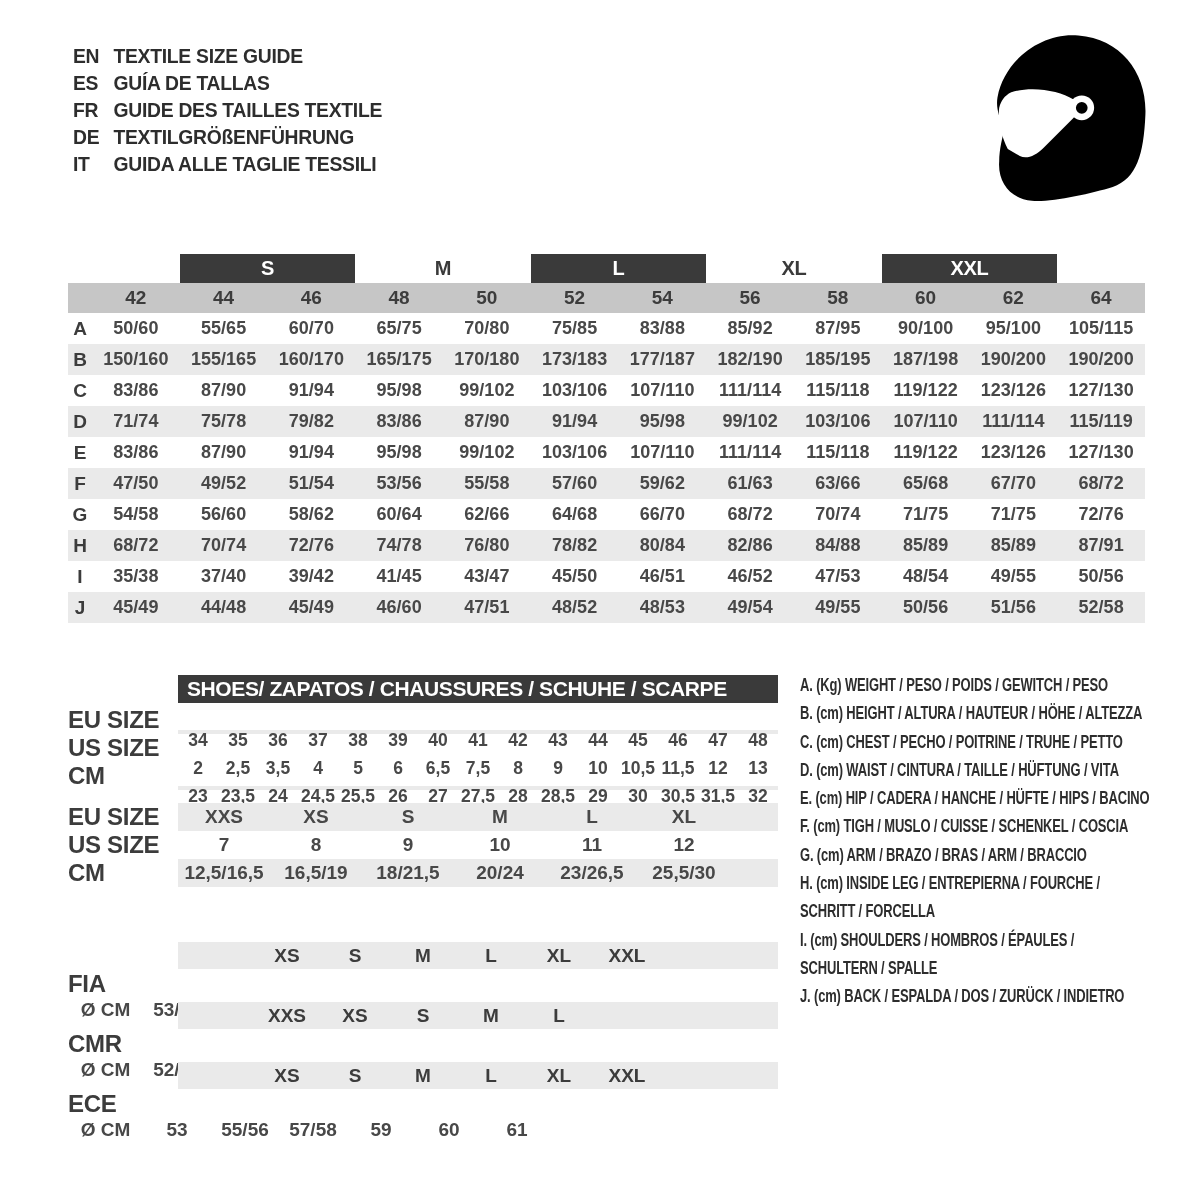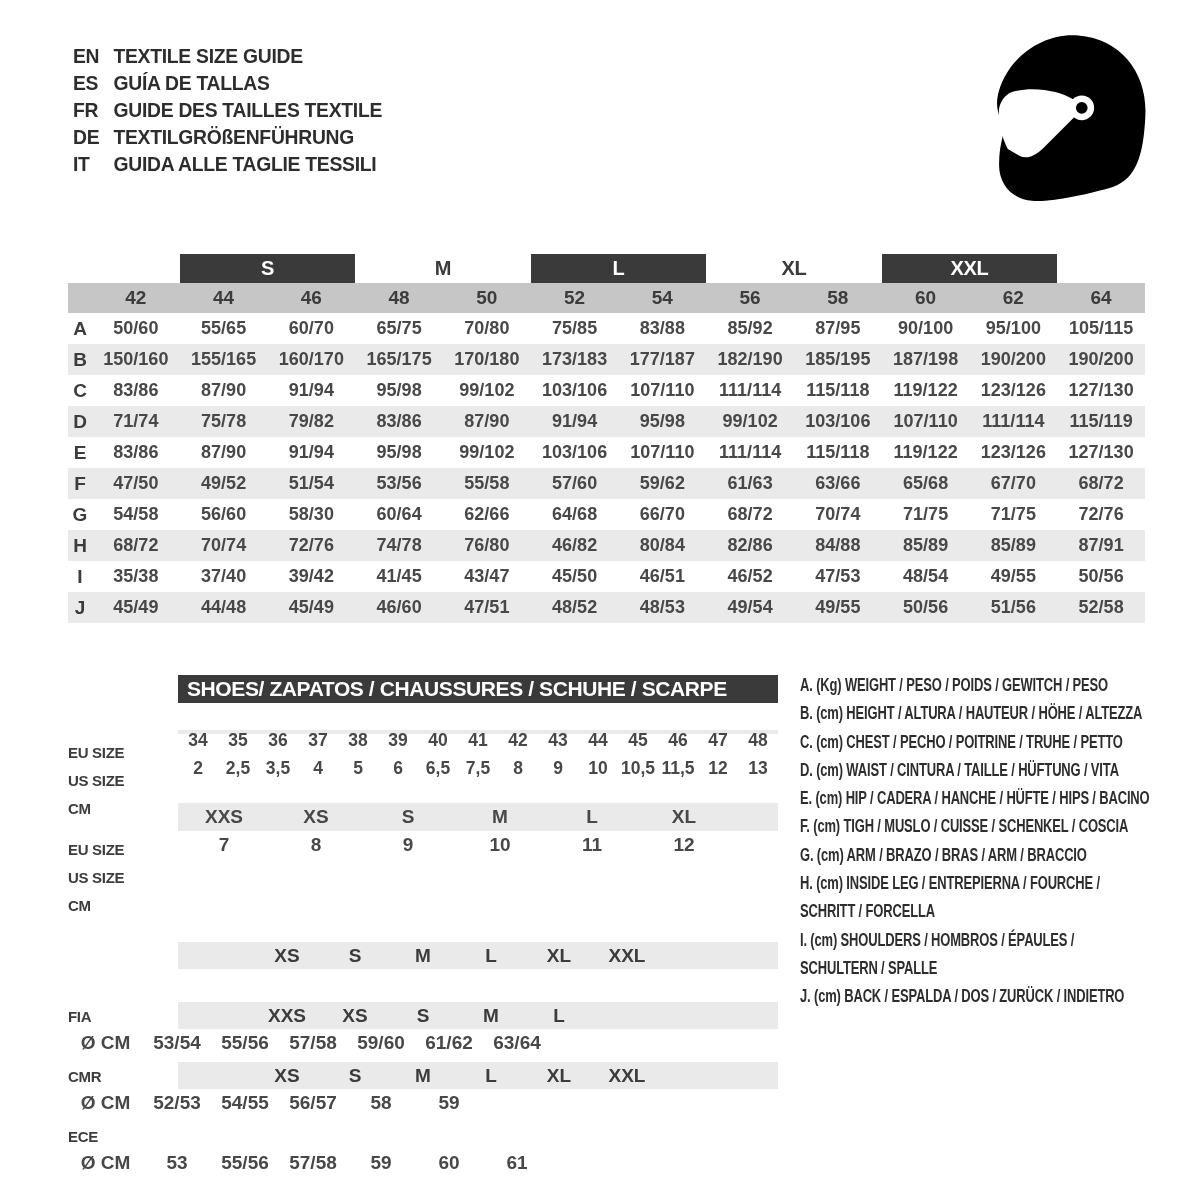--- a/index.html
+++ b/index.html
@@ -37,21 +37,21 @@
 
   
   .section { left:68px; width:715px; }
   #shoes   { top:675px; }
   #gloves  { top:800px; }
   #helmets { top:937px; }
   .sec-bar { margin-left:110px; width:600px; height:28px; background:#3a3a3a; color:#ffffff;
              font-size:21px; line-height:28px; padding-left:9px; letter-spacing:-0.4px; white-space:nowrap; }
   .sec-row { display:flex; height:28px; }
   .sec-row.first { margin-top:3px; }
-  .sec-label { width:110px; font-size:15px; line-height:28px; letter-spacing:-0.3px; color:#3c3c3c;margin-top:33px; }
+  .sec-label { width:110px; font-size:24px; line-height:28px; letter-spacing:-0.3px; color:#3c3c3c; }
   .sec-grid { width:600px; display:grid; align-items:center; text-align:center; }
   .sec-grid > div { white-space:nowrap; }
   .sec-grid.gray { background:#eaeaea; }
   .g15 { grid-template-columns:repeat(15,1fr); font-size:17.5px; color:#484848;margin-top:24px; }
   .g6  { grid-template-columns:repeat(6,92px);  font-size:19px;   color:#484848; }
   .gh  { grid-template-columns:75px repeat(6,68px); font-size:19px; color:#484848; }
   .hm-sizes  { height:27px; margin-top:3px; }
   .hm-sizes.first { margin-top:5px; }
   .hm-sizes .sec-grid { color:#3c3c3c; }
   .hm-values { height:30px;flex-direction:column; }
@@ -208,39 +208,39 @@
         <div>61/63</div>
         <div>63/66</div>
         <div>65/68</div>
         <div>67/70</div>
         <div>68/72</div>
       </div>
       <div class="m-grid data-row">
         <div class="row-label">G</div>
         <div>54/58</div>
         <div>56/60</div>
-        <div>58/30</div>
+        <div>58/62</div>
         <div>60/64</div>
         <div>62/66</div>
         <div>64/68</div>
         <div>66/70</div>
         <div>68/72</div>
         <div>70/74</div>
         <div>71/75</div>
         <div>71/75</div>
         <div>72/76</div>
       </div>
       <div class="m-grid data-row stripe">
         <div class="row-label">H</div>
         <div>68/72</div>
         <div>70/74</div>
         <div>72/76</div>
         <div>74/78</div>
         <div>76/80</div>
-        <div>46/82</div>
+        <div>78/82</div>
         <div>80/84</div>
         <div>82/86</div>
         <div>84/88</div>
         <div>85/89</div>
         <div>85/89</div>
         <div>87/91</div>
       </div>
       <div class="m-grid data-row">
         <div class="row-label">I</div>
         <div>35/38</div>
@@ -311,20 +311,37 @@
         <div>9</div>
         <div>10</div>
         <div>10,5</div>
         <div>11,5</div>
         <div>12</div>
         <div>13</div>
       </div>
     </div>
     <div class="sec-row">
       <div class="sec-label">CM</div>
+      <div class="sec-grid g15 gray">
+        <div>23</div>
+        <div>23,5</div>
+        <div>24</div>
+        <div>24,5</div>
+        <div>25,5</div>
+        <div>26</div>
+        <div>27</div>
+        <div>27,5</div>
+        <div>28</div>
+        <div>28,5</div>
+        <div>29</div>
+        <div>30</div>
+        <div>30,5</div>
+        <div>31,5</div>
+        <div>32</div>
+      </div>
     </div>
   </div>
 
 <div class="abs section" id="gloves">
 <div class="sec-row first">
       <div class="sec-label">EU SIZE</div>
       <div class="sec-grid g6 gray">
         <div>XXS</div>
         <div>XS</div>
         <div>S</div>
@@ -339,20 +356,28 @@
         <div>7</div>
         <div>8</div>
         <div>9</div>
         <div>10</div>
         <div>11</div>
         <div>12</div>
       </div>
     </div>
     <div class="sec-row">
       <div class="sec-label">CM</div>
+      <div class="sec-grid g6 gray">
+        <div>12,5/16,5</div>
+        <div>16,5/19</div>
+        <div>18/21,5</div>
+        <div>20/24</div>
+        <div>23/26,5</div>
+        <div>25,5/30</div>
+      </div>
     </div>
   </div>
 
 <div class="abs section" id="helmets">
 <div class="sec-row hm-sizes first">
       <div class="sec-label"></div>
       <div class="sec-grid gh gray">
         <div></div>
         <div>XS</div>
         <div>S</div>

